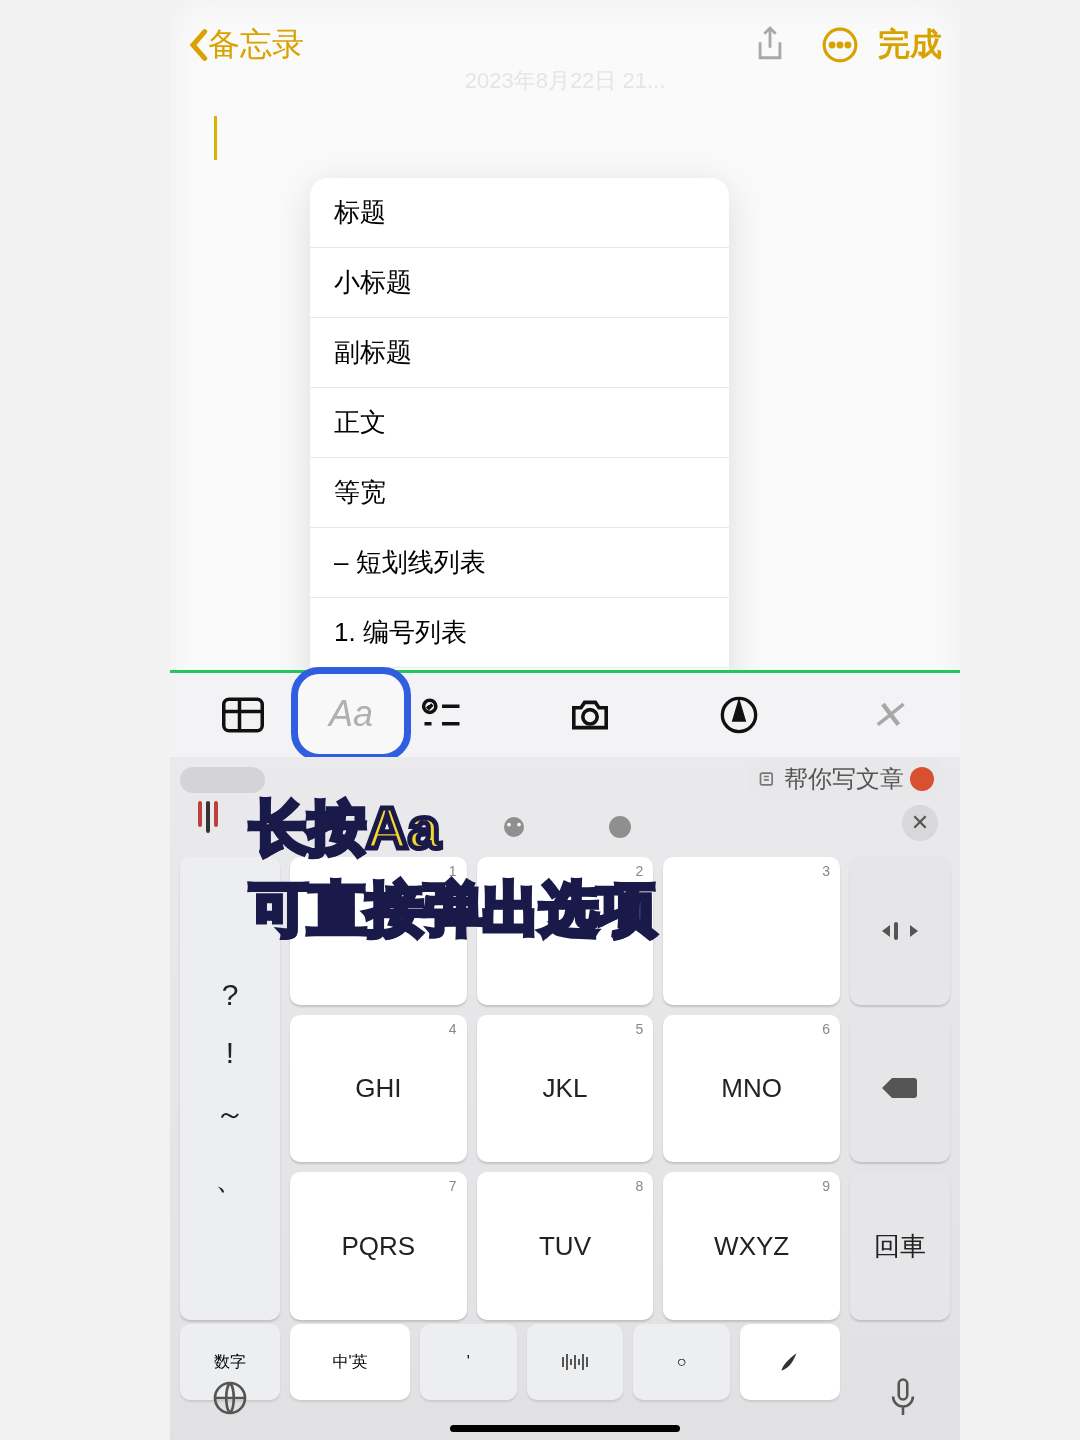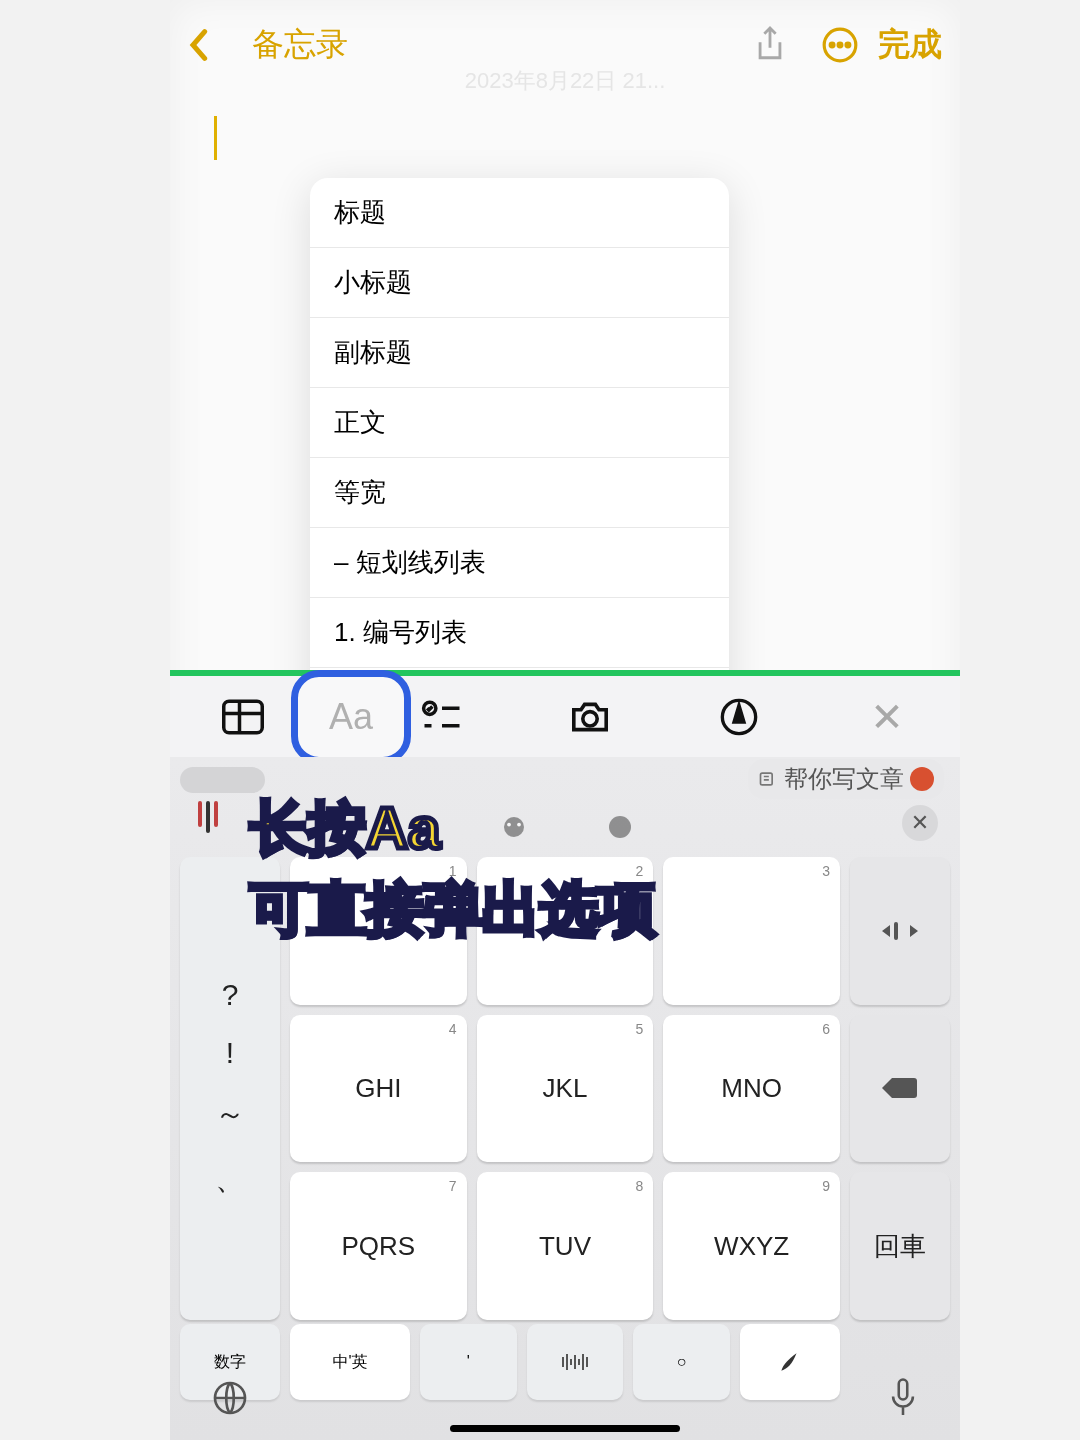--- a/index.html
+++ b/index.html
@@ -1,30 +1,30 @@
 <!DOCTYPE html>
 <html><head>
 <meta charset="utf-8">
 <style>
 * { margin: 0; padding: 0; box-sizing: border-box; font-family: -apple-system, "PingFang SC", sans-serif; }
 body { width: 1080px; height: 1440px; background: #f2f2f2; overflow: hidden; position: relative; }
 .phone { position: absolute; left: 170px; top: 0; width: 790px; height: 1440px; background: #fafafa; box-shadow: 0 0 40px rgba(0,0,0,.05) inset; }
 .nav { display: flex; align-items: center; height: 90px; padding: 0 18px; }
-.back { display: flex; align-items: center; color: #d8a300; font-size: 32px; gap: 44px; }
+.back { display: flex; align-items: center; color: #d8a300; font-size: 32px; }
 .back svg { width: 20px; height: 34px; }
 .spacer { flex: 1; }
 .nav-icon { width: 44px; height: 44px; display: flex; align-items: center; justify-content: center; color: #a8a8a8; margin-left: 26px; }
 .nav-icon.gold { color: #d8a300; }
 .done { color: #d8a300; font-size: 32px; font-weight: 600; margin-left: 16px; }
 .date { text-align: center; color: #e5e5e5; font-size: 22px; margin-top: -24px; }
 .cursor { margin: 20px 0 0 44px; width: 3px; height: 44px; background: #e0b000; }
 .menu { position: absolute; left: 140px; top: 178px; width: 419px; background: #fff; border-radius: 18px; box-shadow: 0 8px 40px rgba(0,0,0,.12); overflow: hidden; }
 .menu-item { padding: 17px 24px; font-size: 26px; border-bottom: 1px solid #e8e8e8; }
 .menu-item:last-child { border-bottom: none; }
-.toolbar { position: absolute; left: 0; right: 0; top: 670px; height: 87px; background: #f3f3f5; border-top: 6px solid #22c55e; display: flex; align-items: center; justify-content: space-between; padding: 0 50px; }
+.toolbar { position: absolute; left: 0; right: 0; top: 670px; height: 87px; background: #f3f3f5; border-top: 3px solid #22c55e; display: flex; align-items: center; justify-content: space-between; padding: 0 50px; font-style: italic; }
 .tb-icon { width: 46px; height: 46px; display: flex; align-items: center; justify-content: center; color: #111; }
 .aa-highlight { position: absolute; left: 121px; top: -6px; width: 120px; height: 94px; border: 7px solid #2f5fe0; border-radius: 28px; background: rgba(255,255,255,.4); display: flex; align-items: center; justify-content: center; color: #b0b0b0; font-size: 36px; font-weight: 500; }
 .close { color: #a8a8a8; font-size: 40px; font-weight: 300; }
 .kb { position: absolute; left: 0; right: 0; top: 757px; bottom: 0; background: linear-gradient(#eaeaec,#e1e1e3); }
 .helper { position: absolute; right: 16px; top: 2px; display: flex; align-items: center; gap: 6px; background: #e8e8ea; padding: 4px 10px; border-radius: 16px; font-size: 24px; color: #555; }
 .helper-badge { width: 24px; height: 24px; border-radius: 50%; background: #d85030; }
 .kb-row1 { position: absolute; top: 43px; left: 0; right: 0; height: 54px; display: flex; align-items: center; padding: 0 16px; gap: 80px; justify-content: center; opacity: .6; }
 .kb-row1 .dot { width: 22px; height: 22px; border-radius: 50%; background: #555; }
 .kb-x { position: absolute; right: 22px; top: 48px; width: 36px; height: 36px; border-radius: 50%; background: #d8d8da; display: flex; align-items: center; justify-content: center; color: #555; font-size: 22px; }
 .sliders { position: absolute; left: 28px; top: 44px; display: flex; gap: 4px; }

